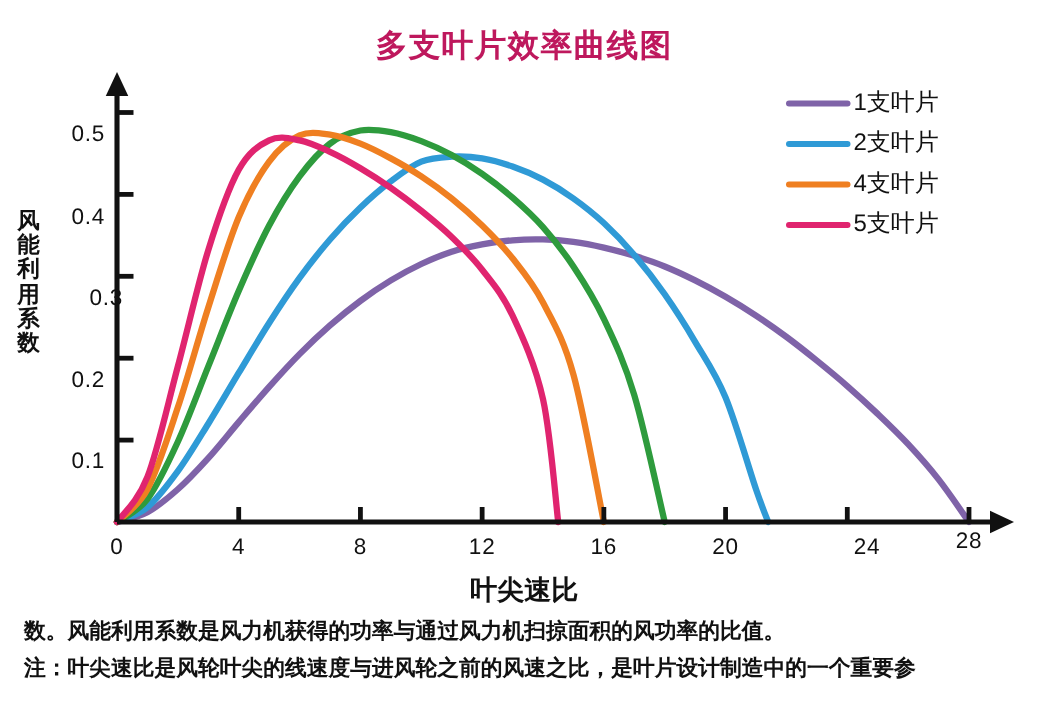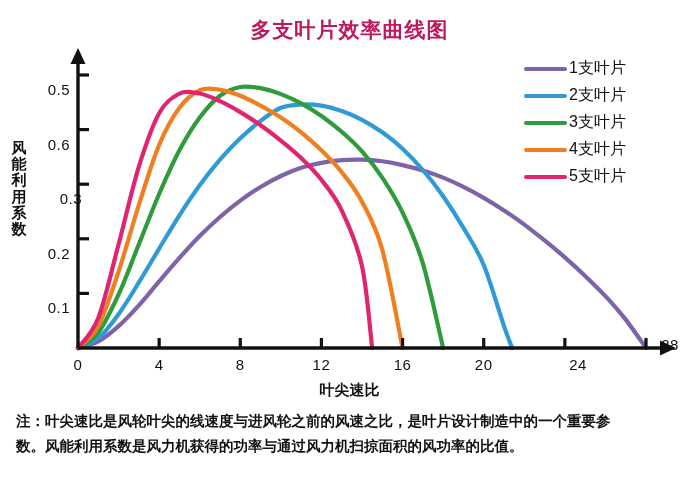--- a/index.html
+++ b/index.html
@@ -31,21 +31,21 @@
 
   .ylabel{
     position:absolute;left:8px;top:140px;width:22px;
     font-size:15px;font-weight:bold;line-height:1.08;
     text-align:center;color:#111;
   }
   .ylabel span{display:block;}
 
   .xlabel{
     position:absolute;left:0;top:381px;width:699px;text-align:center;
-    font-size:15px;font-weight:bold;color:#111;
+    font-size:18px;font-weight:bold;color:#111;
   }
 
   
   .legend{position:absolute;left:524px;top:55px;}
   .legend-row{display:flex;align-items:center;height:27px;}
   .legend-swatch{width:43px;height:4px;border-radius:2px;flex:none;}
   .legend-text{font-size:16px;color:#111;margin-left:2px;white-space:nowrap;}
 
   
   .note{
@@ -87,32 +87,32 @@
           <line x1="564.8571428571429" y1="348" x2="564.8571428571429" y2="338" stroke="#111" stroke-width="3.2"></line>
           <line x1="646" y1="348" x2="646" y2="338" stroke="#111" stroke-width="3.2"></line>
         </g>
     </svg>
   </div>
 
   <div id="yticks">
       <div class="ytick" style="left: 26px; top: 283.4px;">0.1</div>
       <div class="ytick" style="left: 26px; top: 228.8px;">0.2</div>
       <div class="ytick" style="left: 26px; top: 174.2px; padding-left: 12px;">0.3</div>
-      <div class="ytick" style="left: 26px; top: 119.6px;">0.6</div>
+      <div class="ytick" style="left: 26px; top: 119.6px;">0.4</div>
       <div class="ytick" style="left: 26px; top: 65px;">0.5</div>
     </div>
   <div id="xticks">
       <div class="xtick" style="left: 63px; top: 356px;">0</div>
       <div class="xtick" style="left: 144.143px; top: 356px;">4</div>
       <div class="xtick" style="left: 225.286px; top: 356px;">8</div>
       <div class="xtick" style="left: 306.429px; top: 356px;">12</div>
       <div class="xtick" style="left: 387.571px; top: 356px;">16</div>
       <div class="xtick" style="left: 468.714px; top: 356px;">20</div>
       <div class="xtick" style="left: 563px; top: 356px;">24</div>
-      <div class="xtick" style="left: 631px; top: 336px; margin-left: 24px;">28</div>
+      <div class="xtick" style="left: 631px; top: 352px;">28</div>
     </div>
 
   <div class="ylabel" id="ylabel">
       <span>风</span>
       <span>能</span>
       <span>利</span>
       <span>用</span>
       <span>系</span>
       <span>数</span>
     </div>
@@ -121,31 +121,27 @@
   <div class="legend" id="legend">
       <div class="legend-row">
         <div class="legend-swatch" style="background: rgb(127, 99, 168);"></div>
         <div class="legend-text">1支叶片</div>
       </div>
       <div class="legend-row">
         <div class="legend-swatch" style="background: rgb(47, 154, 214);"></div>
         <div class="legend-text">2支叶片</div>
       </div>
       <div class="legend-row">
-        <div class="legend-swatch" style="background: rgb(46, 155, 61);"></div>
-        <div class="legend-text">3支叶片</div>
-      </div>
-      <div class="legend-row">
         <div class="legend-swatch" style="background: rgb(239, 127, 33);"></div>
         <div class="legend-text">4支叶片</div>
       </div>
       <div class="legend-row">
         <div class="legend-swatch" style="background: rgb(224, 36, 111);"></div>
         <div class="legend-text">5支叶片</div>
       </div>
     </div>
 
   <div class="note">
+    <div>数。风能利用系数是风力机获得的功率与通过风力机扫掠面积的风功率的比值。</div>
     <div>注：叶尖速比是风轮叶尖的线速度与进风轮之前的风速之比，是叶片设计制造中的一个重要参</div>
-    <div>数。风能利用系数是风力机获得的功率与通过风力机扫掠面积的风功率的比值。</div>
   </div>
 
 </div>
 
 </body></html>

